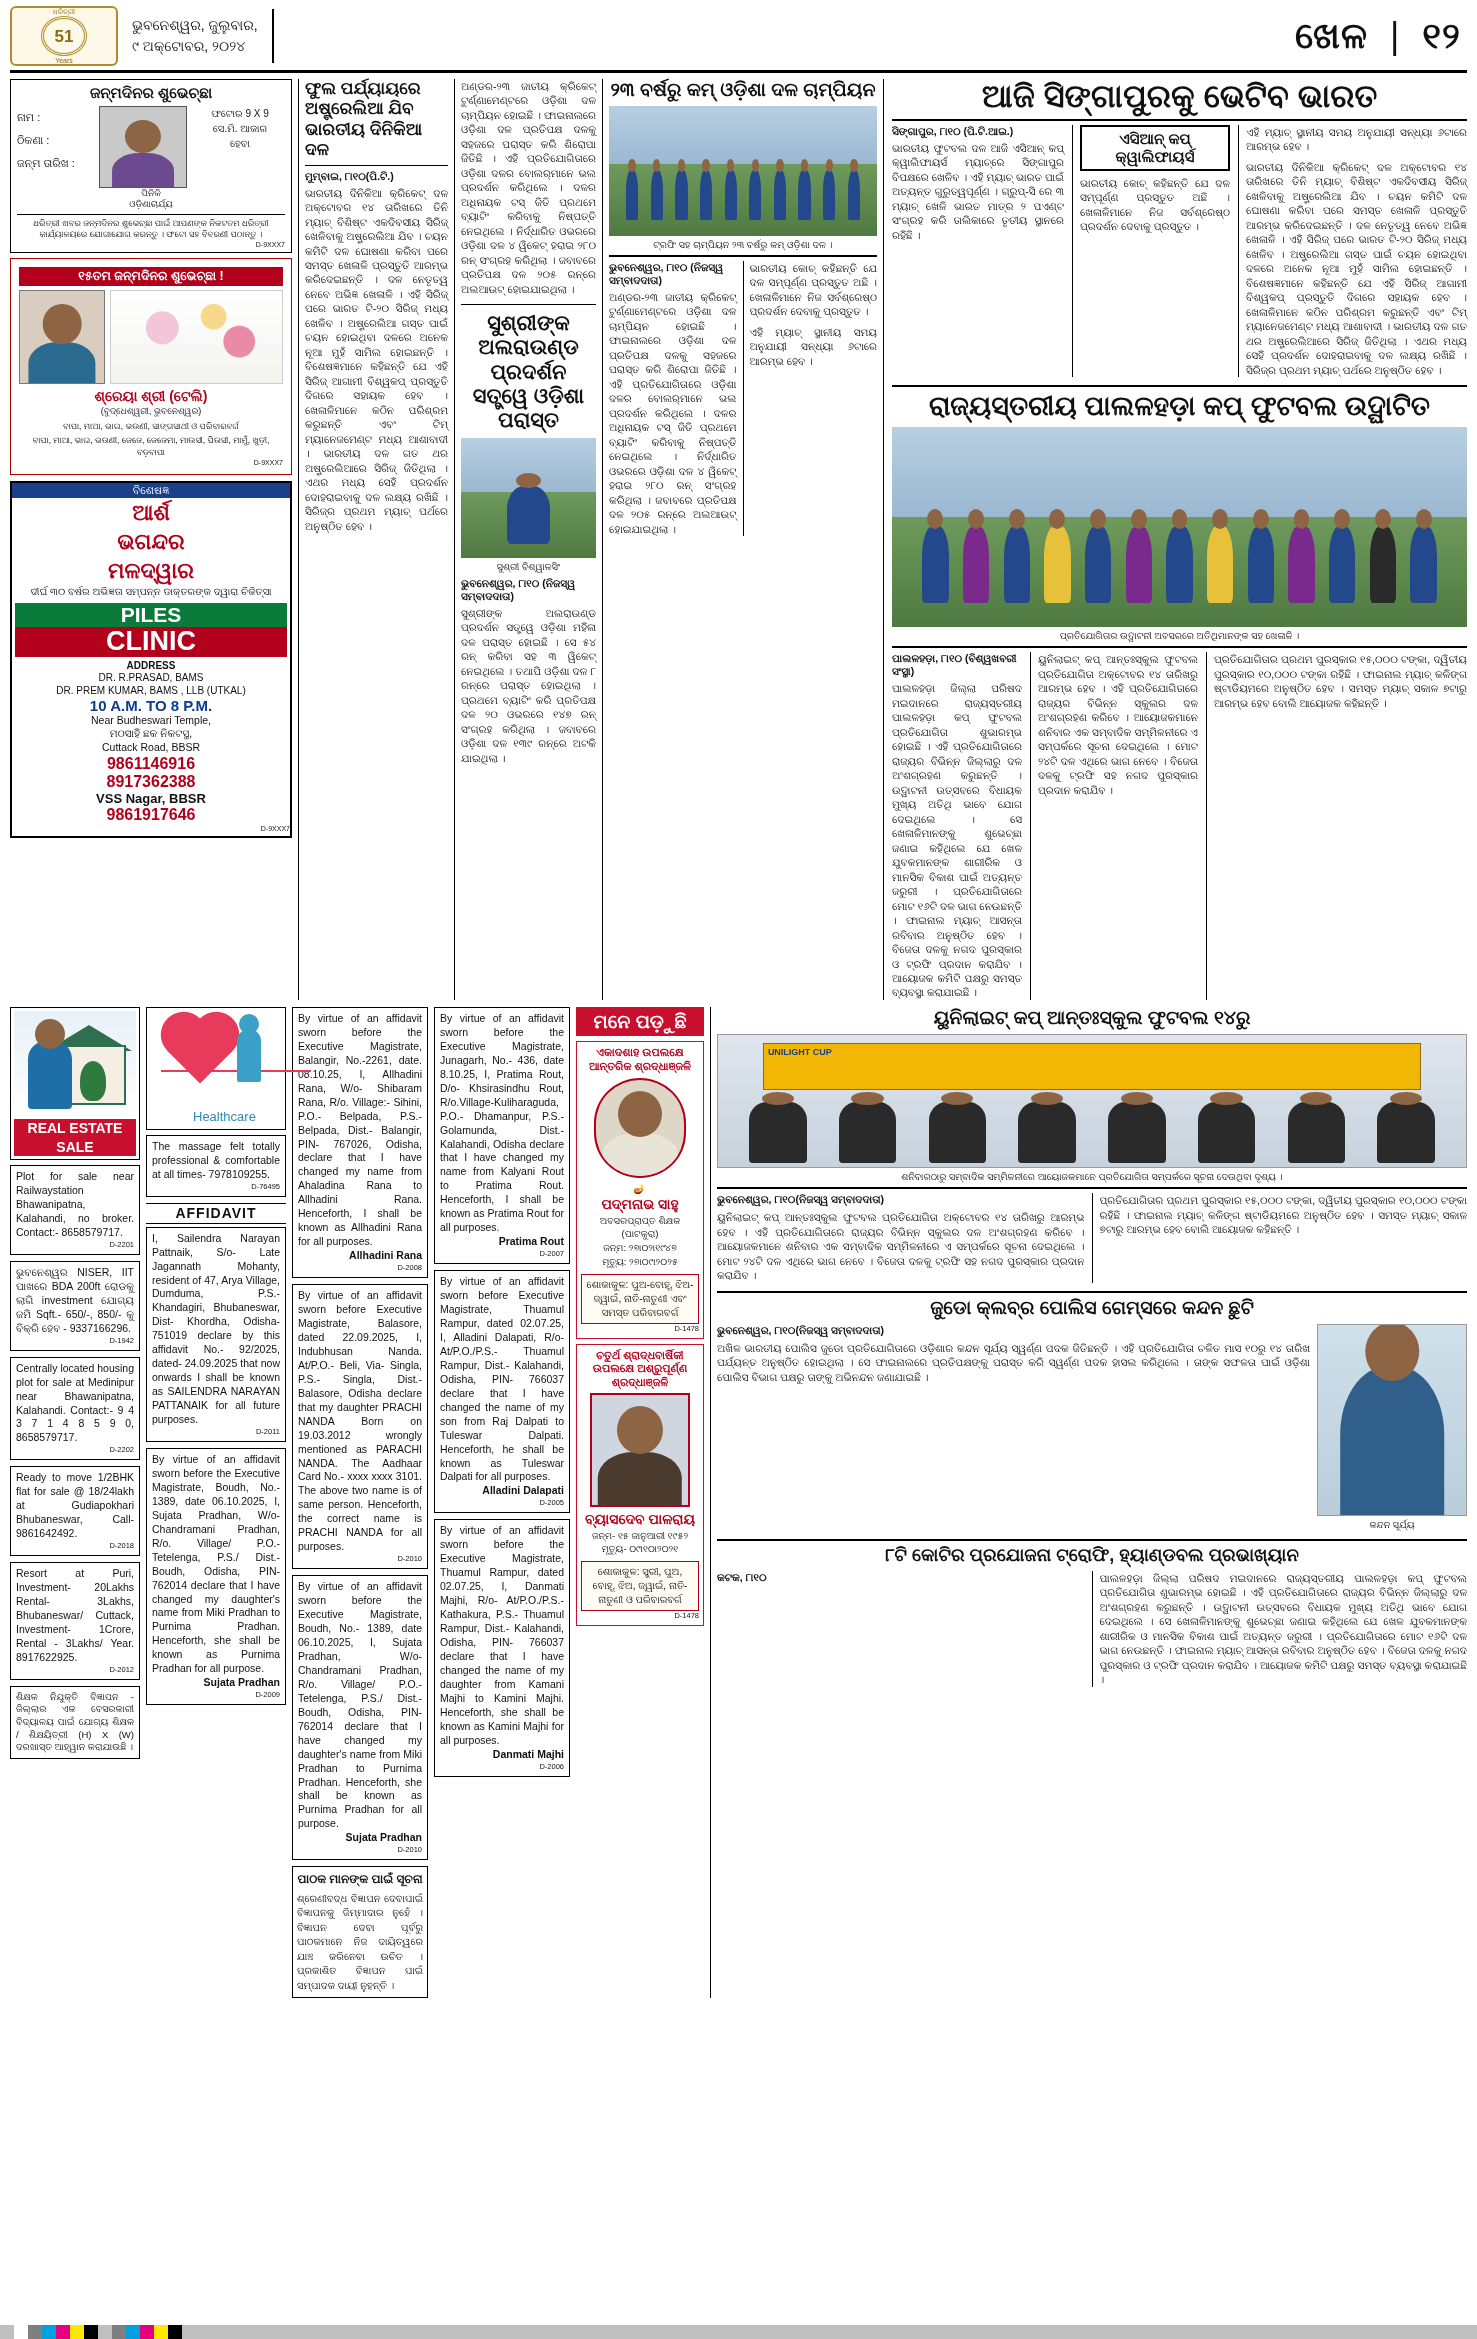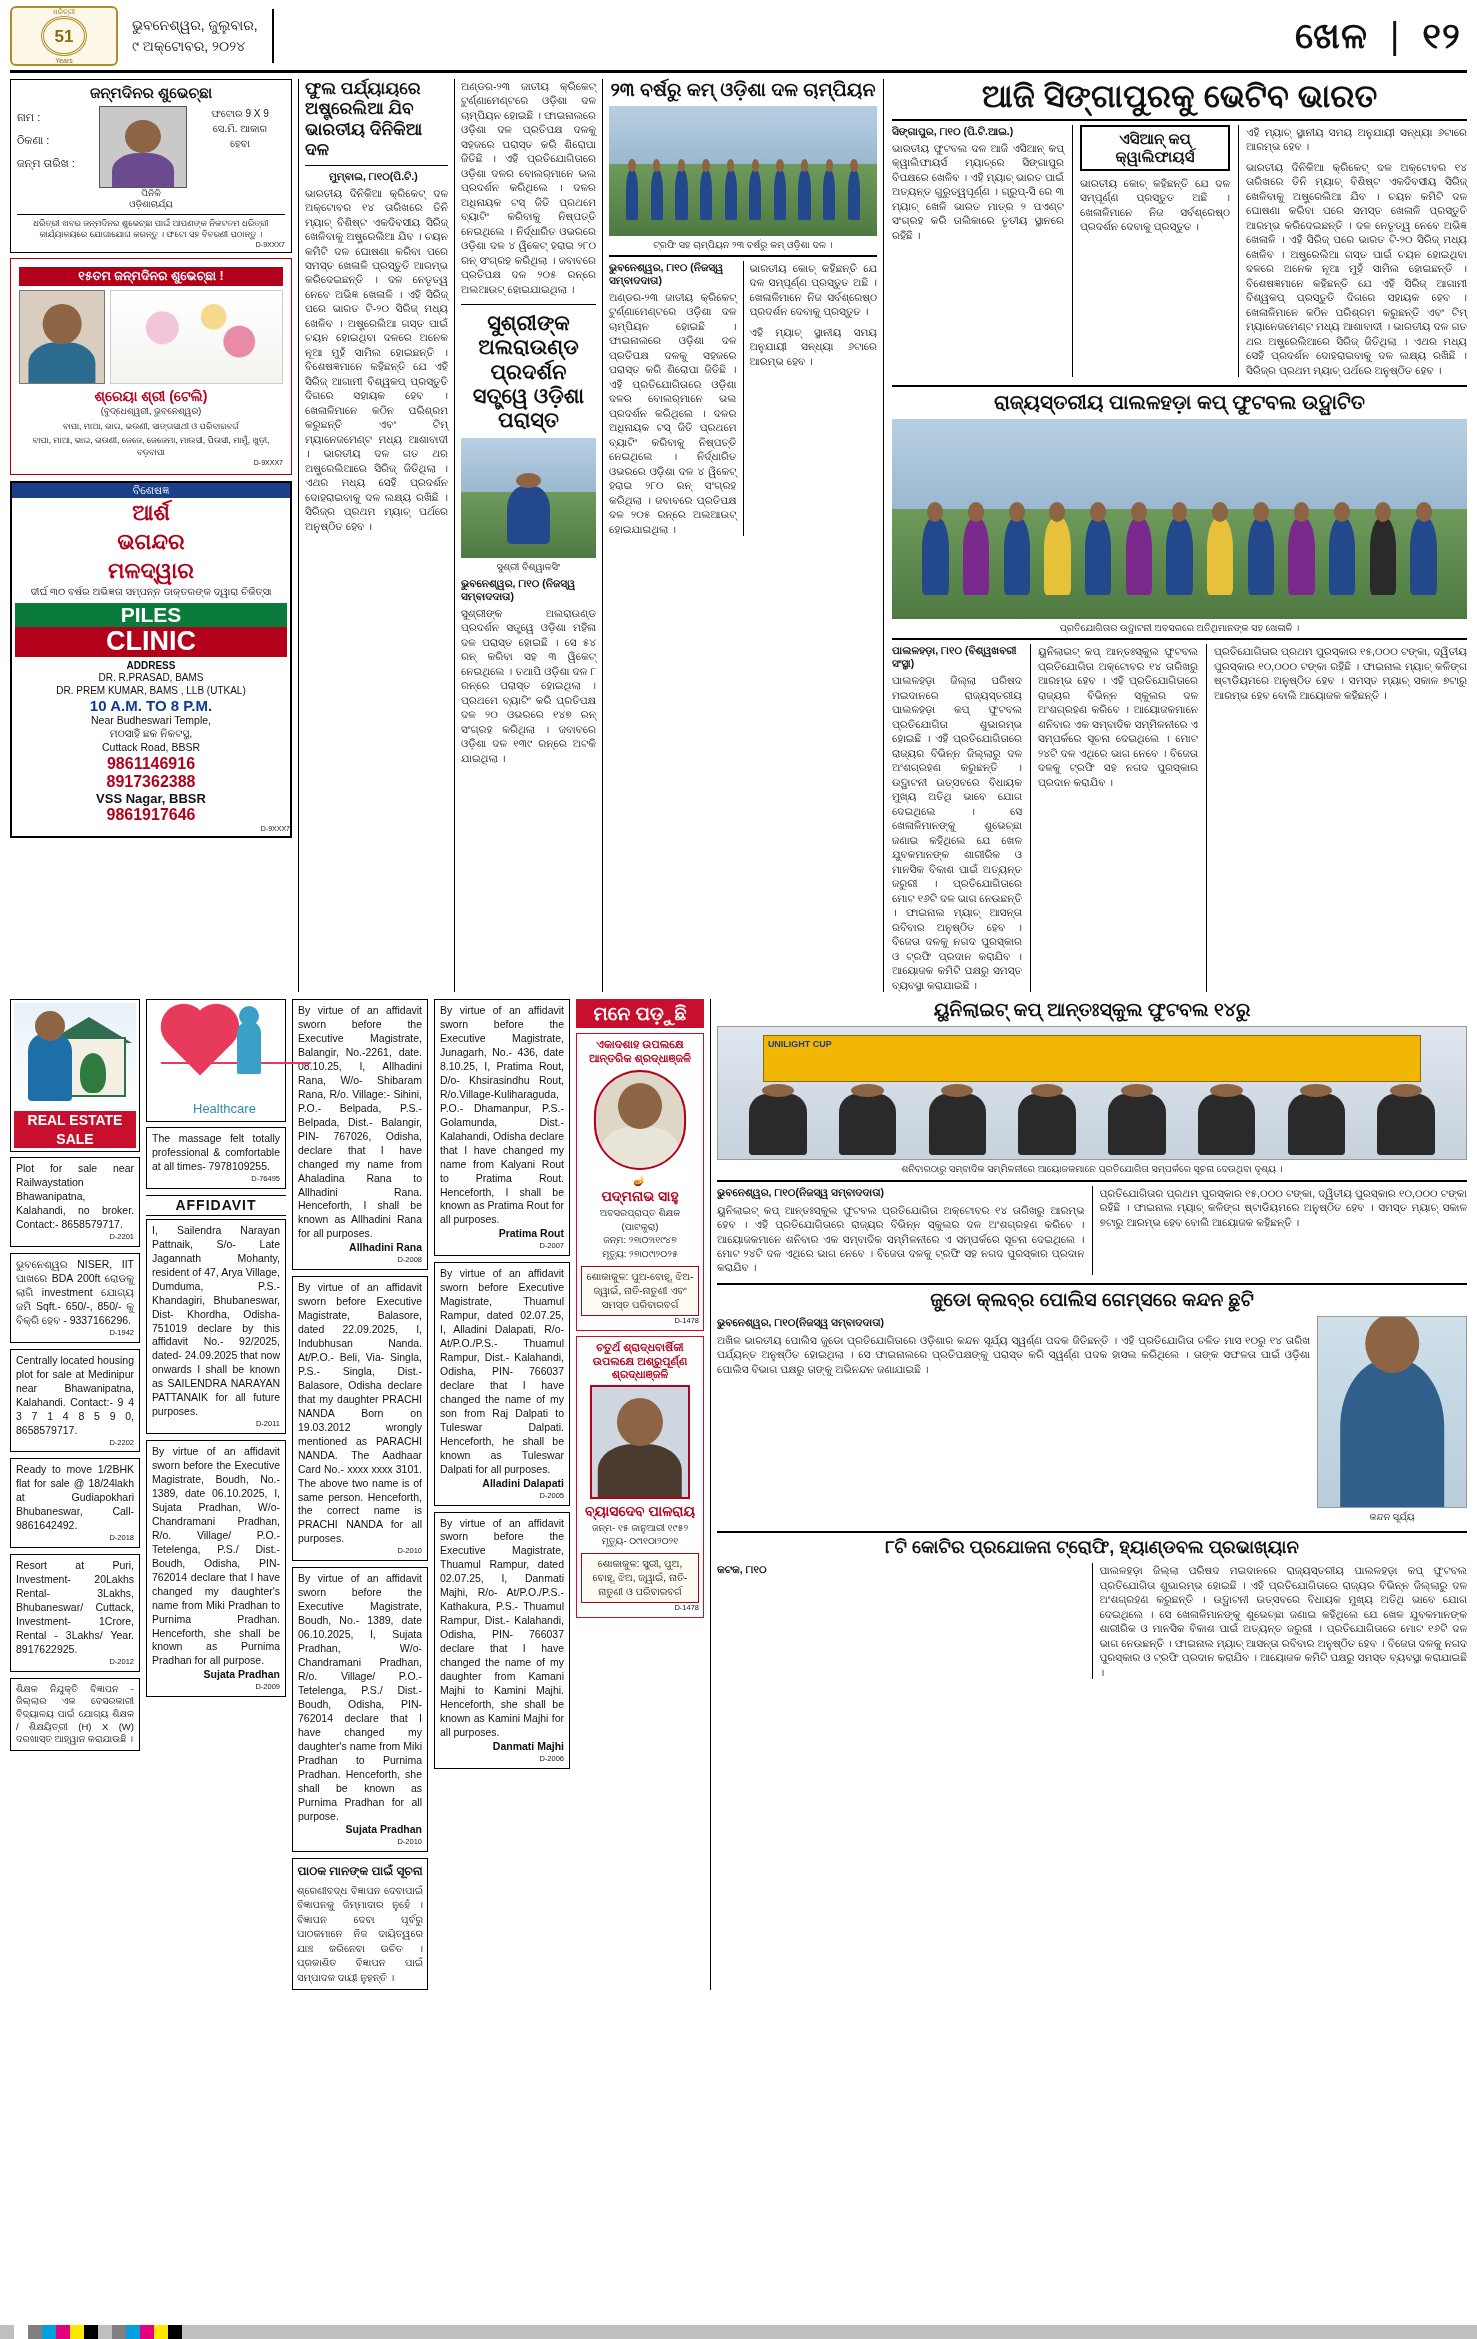--- a/index.html
+++ b/index.html
@@ -207,21 +207,21 @@
         <div class="ph">9861146916</div>
         <div class="ph">8917362388</div>
         <div class="vss">VSS Nagar, BBSR</div>
         <div class="ph">9861917646</div>
         <div class="bd-code">D-9XXX7</div>
       </div>
     </div>
 
     <div class="cell col-rule" style="width:150px;padding-left:6px;">
       <div class="h-small" style="border-bottom:1px solid #000;padding-bottom:4px;">ଫୁଲ ପର୍ଯ୍ୟାୟରେ ଅଷ୍ଟ୍ରେଲିଆ ଯିବ ଭାରତୀୟ ଦିନିକିଆ ଦଳ</div>
-      <div class="dateline" style="margin-top:4px;margin-left:24px;">ମୁମ୍ବାଇ, ୮ା୧୦(ପି.ଟି.)</div>
+      <div class="dateline" style="margin-top:4px;">ମୁମ୍ବାଇ, ୮ା୧୦(ପି.ଟି.)</div>
       <div class="body-text">ଭାରତୀୟ ଦିନିକିଆ କ୍ରିକେଟ୍ ଦଳ ଅକ୍ଟୋବର ୧୪ ତାରିଖରେ ତିନି ମ୍ୟାଚ୍ ବିଶିଷ୍ଟ ଏକଦିବସୀୟ ସିରିଜ୍ ଖେଳିବାକୁ ଅଷ୍ଟ୍ରେଲିଆ ଯିବ । ଚୟନ କମିଟି ଦଳ ଘୋଷଣା କରିବା ପରେ ସମସ୍ତ ଖେଳାଳି ପ୍ରସ୍ତୁତି ଆରମ୍ଭ କରିଦେଇଛନ୍ତି । ଦଳ ନେତୃତ୍ୱ ନେବେ ଅଭିଜ୍ଞ ଖେଳାଳି । ଏହି ସିରିଜ୍ ପରେ ଭାରତ ଟି-୨୦ ସିରିଜ୍ ମଧ୍ୟ ଖେଳିବ । ଅଷ୍ଟ୍ରେଲିଆ ଗସ୍ତ ପାଇଁ ଚୟନ ହୋଇଥିବା ଦଳରେ ଅନେକ ନୂଆ ମୁହଁ ସାମିଲ ହୋଇଛନ୍ତି । ବିଶେଷଜ୍ଞମାନେ କହିଛନ୍ତି ଯେ ଏହି ସିରିଜ୍ ଆଗାମୀ ବିଶ୍ୱକପ୍ ପ୍ରସ୍ତୁତି ଦିଗରେ ସହାୟକ ହେବ । ଖେଳାଳିମାନେ କଠିନ ପରିଶ୍ରମ କରୁଛନ୍ତି ଏବଂ ଟିମ୍ ମ୍ୟାନେଜମେଣ୍ଟ ମଧ୍ୟ ଆଶାବାଦୀ । ଭାରତୀୟ ଦଳ ଗତ ଥର ଅଷ୍ଟ୍ରେଲିଆରେ ସିରିଜ୍ ଜିତିଥିଲା । ଏଥର ମଧ୍ୟ ସେହି ପ୍ରଦର୍ଶନ ଦୋହରାଇବାକୁ ଦଳ ଲକ୍ଷ୍ୟ ରଖିଛି । ସିରିଜ୍‌ର ପ୍ରଥମ ମ୍ୟାଚ୍ ପର୍ଥରେ ଅନୁଷ୍ଠିତ ହେବ ।</div>
     </div>
 
     <div class="cell col-rule" style="width:142px;padding-left:6px;">
       <div class="body-text">ଅଣ୍ଡର-୨୩ ଜାତୀୟ କ୍ରିକେଟ୍ ଟୁର୍ଣ୍ଣାମେଣ୍ଟରେ ଓଡ଼ିଶା ଦଳ ଚାମ୍ପିୟନ ହୋଇଛି । ଫାଇନାଲରେ ଓଡ଼ିଶା ଦଳ ପ୍ରତିପକ୍ଷ ଦଳକୁ ସହଜରେ ପରାସ୍ତ କରି ଶିରୋପା ଜିତିଛି । ଏହି ପ୍ରତିଯୋଗିତାରେ ଓଡ଼ିଶା ଦଳର ବୋଲର୍‌ମାନେ ଭଲ ପ୍ରଦର୍ଶନ କରିଥିଲେ । ଦଳର ଅଧିନାୟକ ଟସ୍ ଜିତି ପ୍ରଥମେ ବ୍ୟାଟିଂ କରିବାକୁ ନିଷ୍ପତ୍ତି ନେଇଥିଲେ । ନିର୍ଦ୍ଧାରିତ ଓଭରରେ ଓଡ଼ିଶା ଦଳ ୪ ୱିକେଟ୍ ହରାଇ ୨୮୦ ରନ୍ ସଂଗ୍ରହ କରିଥିଲା । ଜବାବରେ ପ୍ରତିପକ୍ଷ ଦଳ ୨୦୫ ରନ୍‌ରେ ଅଲଆଉଟ୍ ହୋଇଯାଇଥିଲା ।</div>
       <div class="h-sub" style="margin-top:8px;border-top:1px solid #000;padding-top:6px;">ସୁଶ୍ରୀଙ୍କ ଅଲରାଉଣ୍ଡ ପ୍ରଦର୍ଶନ ସତ୍ତ୍ୱେ ଓଡ଼ିଶା ପରାସ୍ତ</div>
       <div style="margin-top:6px;">
         <div class="photo" style="height:120px;">
           <div class="sky"></div>
             <div class="ground"></div>
@@ -279,21 +279,21 @@
           <div class="box-head">ଏସିଆନ୍ କପ୍ କ୍ୱାଲିଫାୟର୍ସ</div>
           <div class="body-text" style="margin-top:5px;">ଭାରତୀୟ କୋଚ୍ କହିଛନ୍ତି ଯେ ଦଳ ସମ୍ପୂର୍ଣ୍ଣ ପ୍ରସ୍ତୁତ ଅଛି । ଖେଳାଳିମାନେ ନିଜ ସର୍ବଶ୍ରେଷ୍ଠ ପ୍ରଦର୍ଶନ ଦେବାକୁ ପ୍ରସ୍ତୁତ ।</div>
         </div>
         <div style="flex:1;border-left:1px solid #000;padding-left:7px;">
           <div class="body-text">ଏହି ମ୍ୟାଚ୍ ସ୍ଥାନୀୟ ସମୟ ଅନୁଯାୟୀ ସନ୍ଧ୍ୟା ୬ଟାରେ ଆରମ୍ଭ ହେବ ।</div>
           <div class="body-text" style="margin-top:6px;">ଭାରତୀୟ ଦିନିକିଆ କ୍ରିକେଟ୍ ଦଳ ଅକ୍ଟୋବର ୧୪ ତାରିଖରେ ତିନି ମ୍ୟାଚ୍ ବିଶିଷ୍ଟ ଏକଦିବସୀୟ ସିରିଜ୍ ଖେଳିବାକୁ ଅଷ୍ଟ୍ରେଲିଆ ଯିବ । ଚୟନ କମିଟି ଦଳ ଘୋଷଣା କରିବା ପରେ ସମସ୍ତ ଖେଳାଳି ପ୍ରସ୍ତୁତି ଆରମ୍ଭ କରିଦେଇଛନ୍ତି । ଦଳ ନେତୃତ୍ୱ ନେବେ ଅଭିଜ୍ଞ ଖେଳାଳି । ଏହି ସିରିଜ୍ ପରେ ଭାରତ ଟି-୨୦ ସିରିଜ୍ ମଧ୍ୟ ଖେଳିବ । ଅଷ୍ଟ୍ରେଲିଆ ଗସ୍ତ ପାଇଁ ଚୟନ ହୋଇଥିବା ଦଳରେ ଅନେକ ନୂଆ ମୁହଁ ସାମିଲ ହୋଇଛନ୍ତି । ବିଶେଷଜ୍ଞମାନେ କହିଛନ୍ତି ଯେ ଏହି ସିରିଜ୍ ଆଗାମୀ ବିଶ୍ୱକପ୍ ପ୍ରସ୍ତୁତି ଦିଗରେ ସହାୟକ ହେବ । ଖେଳାଳିମାନେ କଠିନ ପରିଶ୍ରମ କରୁଛନ୍ତି ଏବଂ ଟିମ୍ ମ୍ୟାନେଜମେଣ୍ଟ ମଧ୍ୟ ଆଶାବାଦୀ । ଭାରତୀୟ ଦଳ ଗତ ଥର ଅଷ୍ଟ୍ରେଲିଆରେ ସିରିଜ୍ ଜିତିଥିଲା । ଏଥର ମଧ୍ୟ ସେହି ପ୍ରଦର୍ଶନ ଦୋହରାଇବାକୁ ଦଳ ଲକ୍ଷ୍ୟ ରଖିଛି । ସିରିଜ୍‌ର ପ୍ରଥମ ମ୍ୟାଚ୍ ପର୍ଥରେ ଅନୁଷ୍ଠିତ ହେବ ।</div>
         </div>
       </div>
 
       <div class="hr" style="margin-top:8px;"></div>
-      <div class="h-main" style="font-size:20px;">ରାଜ୍ୟସ୍ତରୀୟ ପାଲଳହଡ଼ା କପ୍ ଫୁଟବଲ ଉଦ୍ଘାଟିତ</div>
+      <div class="h-main" style="font-size:27px;">ରାଜ୍ୟସ୍ତରୀୟ ପାଲଳହଡ଼ା କପ୍ ଫୁଟବଲ ଉଦ୍ଘାଟିତ</div>
       <div class="photo t3" style="height:200px;margin-top:6px;">
         <div class="sky"></div>
           <div class="ground"></div>
         <div class="team">
           <i></i>
             <i style="background:#7a2a8c"></i>
             <i></i>
             <i style="background:#e8c13a"></i>
             <i></i>
             <i style="background:#7a2a8c"></i>

